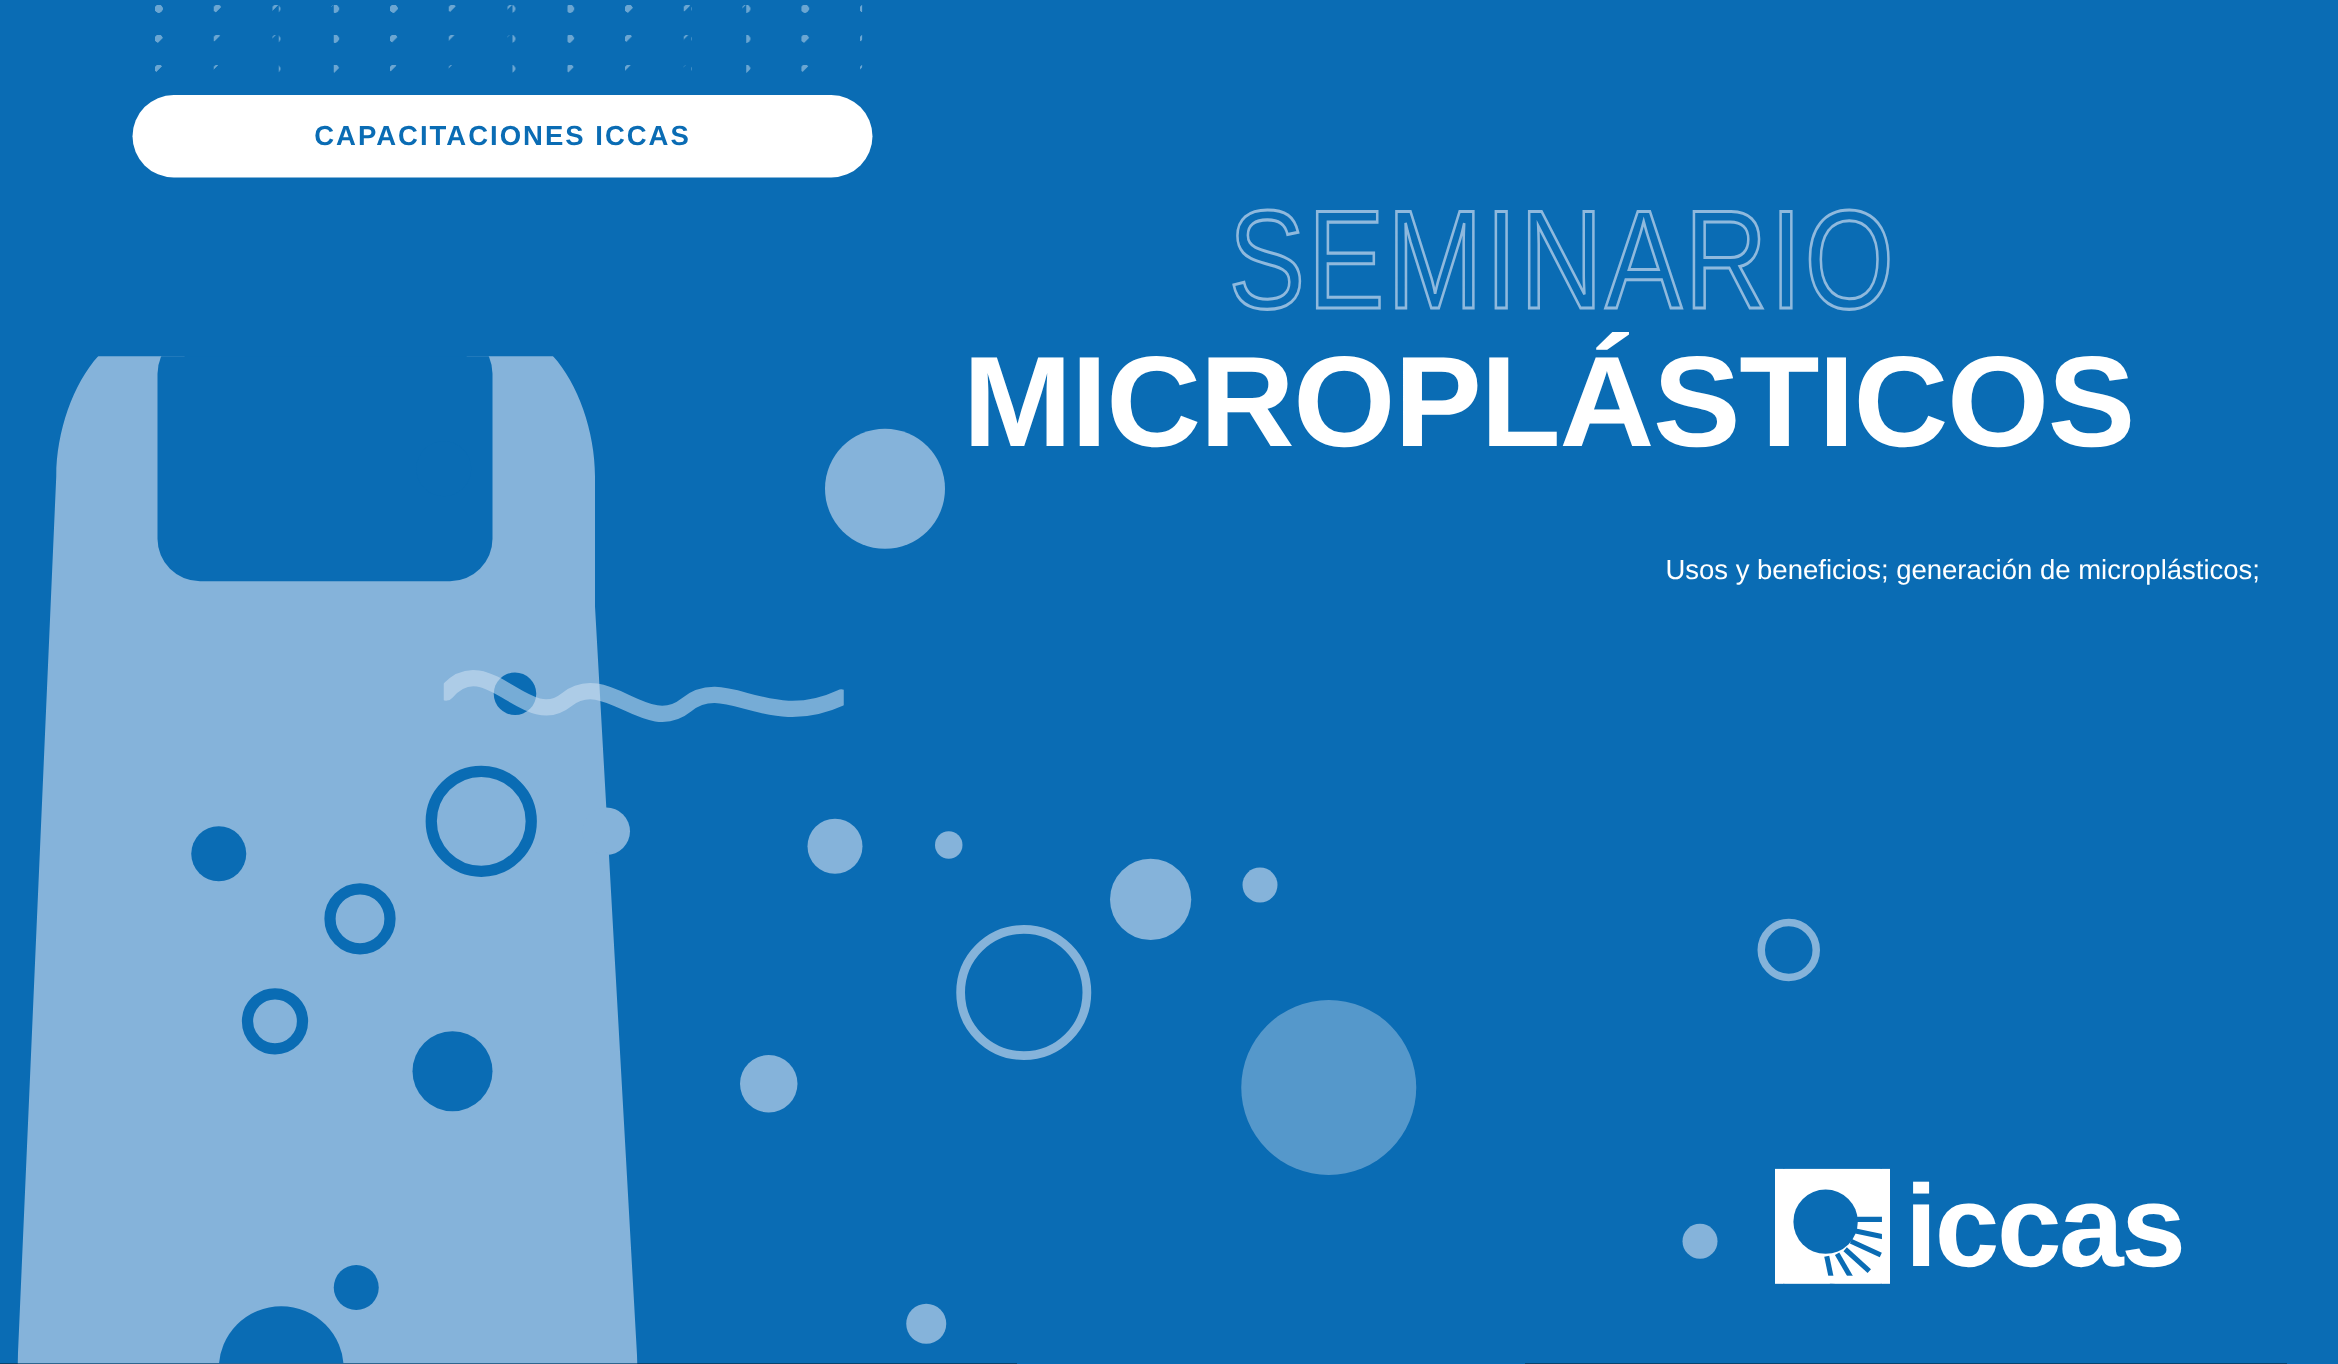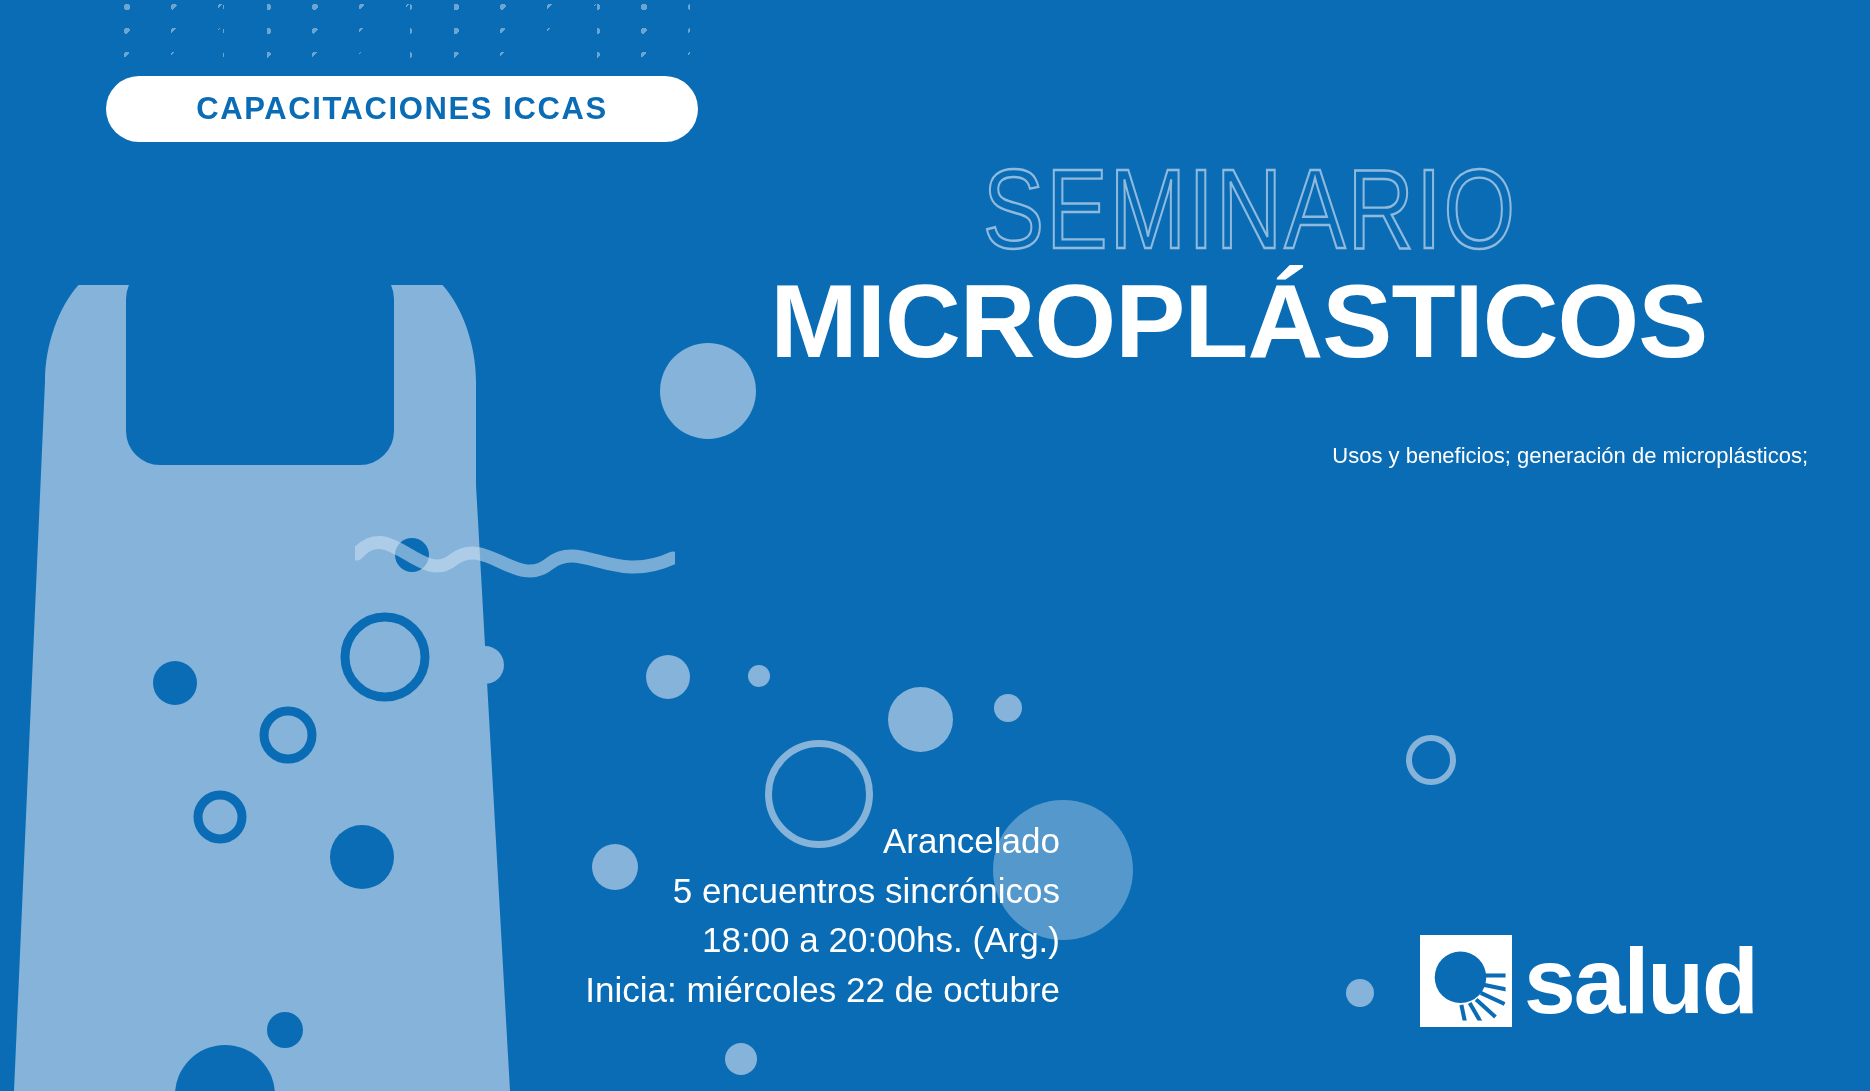--- a/index.html
+++ b/index.html
@@ -46,21 +46,21 @@
     width: 592px;
     height: 66px;
     background: #ffffff;
     border-radius: 34px;
     display: flex;
     align-items: center;
     justify-content: center;
   }
   #badge .badge-text {
     color: #0a6cb4;
-    font-size: 31px;
+    font-size: 22px;
     font-weight: bold;
     letter-spacing: 1.6px;
     white-space: nowrap;
   }
 
   
   #bag-wrap {
     position: absolute;
     left: 0;
     top: 285px;
@@ -226,40 +226,34 @@
 
   <div id="headings">
     <span id="seminario">SEMINARIO</span>
     <span id="microplasticos">MICROPLÁSTICOS</span>
   </div>
 
   <div id="subtitle">
     <span class="sub-line">Usos y beneficios; generación de microplásticos;</span>
   </div>
 
-  <div id="info">
-    <span class="info-line">Arancelado</span>
-    <span class="info-line">5 encuentros sincrónicos</span>
-    <span class="info-line">18:00 a 20:00hs. (Arg.)</span>
-    <span class="info-line">Inicia: miércoles 22 de octubre</span>
-  </div>
 
   <div id="logo">
     <svg id="logo-mark" viewBox="0 0 100 100" xmlns="http://www.w3.org/2000/svg">
       <rect x="0" y="0" width="100" height="100" rx="9" ry="9" fill="#ffffff"></rect>
       <circle cx="44" cy="46" r="28" fill="#0a6cb4"></circle>
       <g stroke="#0a6cb4" stroke-width="4.4" stroke-linecap="butt">
         <line x1="70" y1="44" x2="100" y2="44"></line>
         <line x1="69" y1="54" x2="98" y2="60"></line>
         <line x1="66" y1="63" x2="92" y2="75"></line>
         <line x1="61" y1="70" x2="82" y2="89"></line>
         <line x1="54" y1="74" x2="68" y2="98"></line>
         <line x1="45" y1="76" x2="50" y2="100"></line>
       </g>
       <rect x="0" y="0" width="100" height="7" fill="#ffffff"></rect>
       <rect x="0" y="93" width="100" height="7" fill="#ffffff"></rect>
       <rect x="0" y="0" width="7" height="100" fill="#ffffff"></rect>
       <rect x="93" y="0" width="7" height="100" fill="#ffffff"></rect>
     </svg>
-    <span id="logo-text">salud</span>
+    <span id="logo-text">iccas</span>
   </div>
 
 </div>
 
 </body></html>

